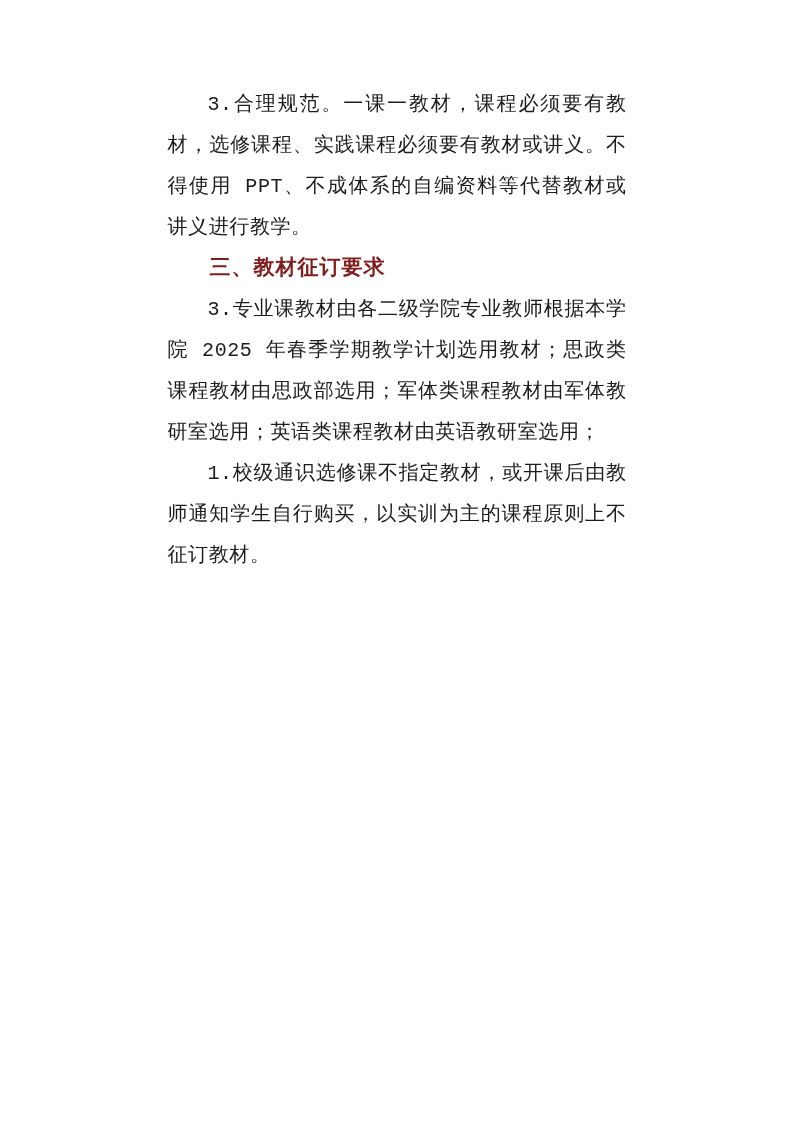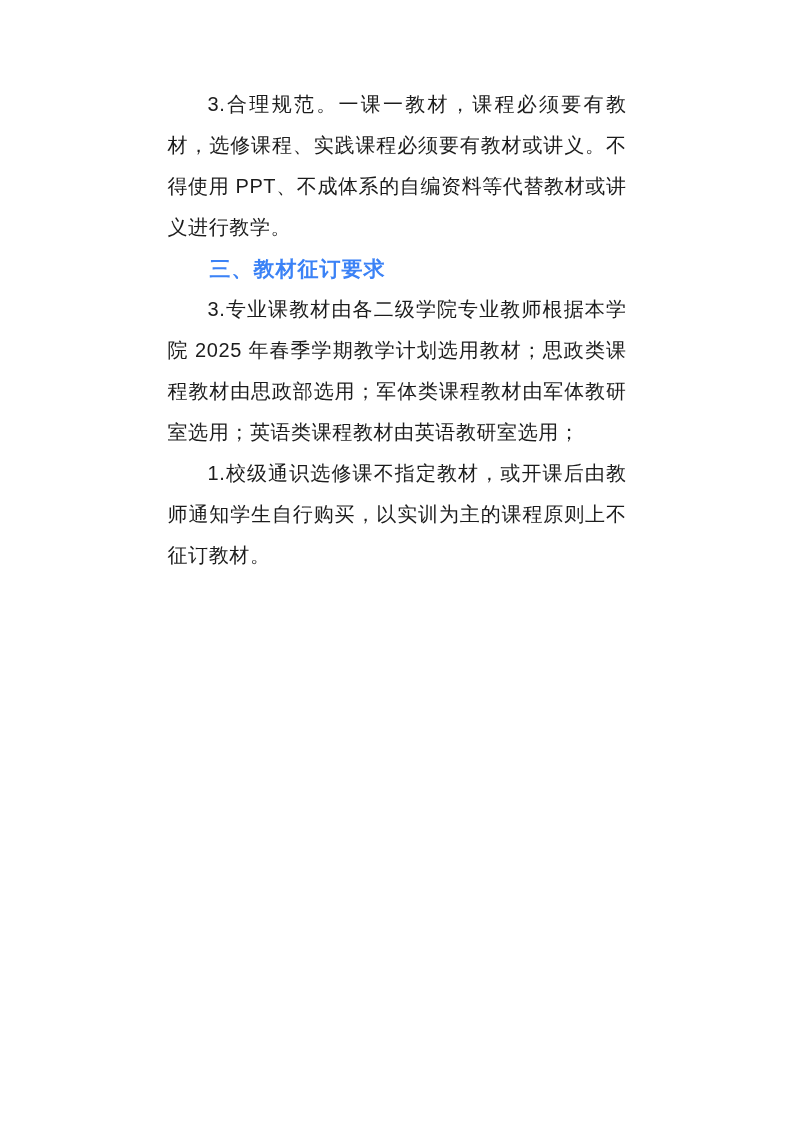--- a/index.html
+++ b/index.html
@@ -9,38 +9,38 @@
   }
   .page {
     position: relative;
     width: 664px;
     height: 1122px;
     margin: 0 auto;
     background: #ffffff;
     box-sizing: border-box;
     padding: 84px 102px 0 103px;
     overflow: hidden;
-    font-family: Liberation Sans, sans-serif;
+    font-family: Liberation Mono, monospace;
   }
   .doc-body p {
     margin: 0;
     padding: 0;
     font-size: 20px;
     line-height: 41px;
     color: #1c1c1c;
     letter-spacing: 0.6px;
     text-align: justify;
     text-indent: 2em;
     word-break: break-all;
   }
   .doc-body p.section-heading {
     font-weight: bold;
     font-size: 21px;
     letter-spacing: 1px;
-    color: #3b82f6;
+    color: #7f1d1d;
   }
 </style>
 </head>
 <body>
 
 <div class="page">
   <div class="doc-body">
     <p>3.合理规范。一课一教材，课程必须要有教材，选修课程、实践课程必须要有教材或讲义。不得使用 PPT、不成体系的自编资料等代替教材或讲义进行教学。</p>
     <p class="section-heading">三、教材征订要求</p>
     <p>3.专业课教材由各二级学院专业教师根据本学院 2025 年春季学期教学计划选用教材；思政类课程教材由思政部选用；军体类课程教材由军体教研室选用；英语类课程教材由英语教研室选用；</p>

